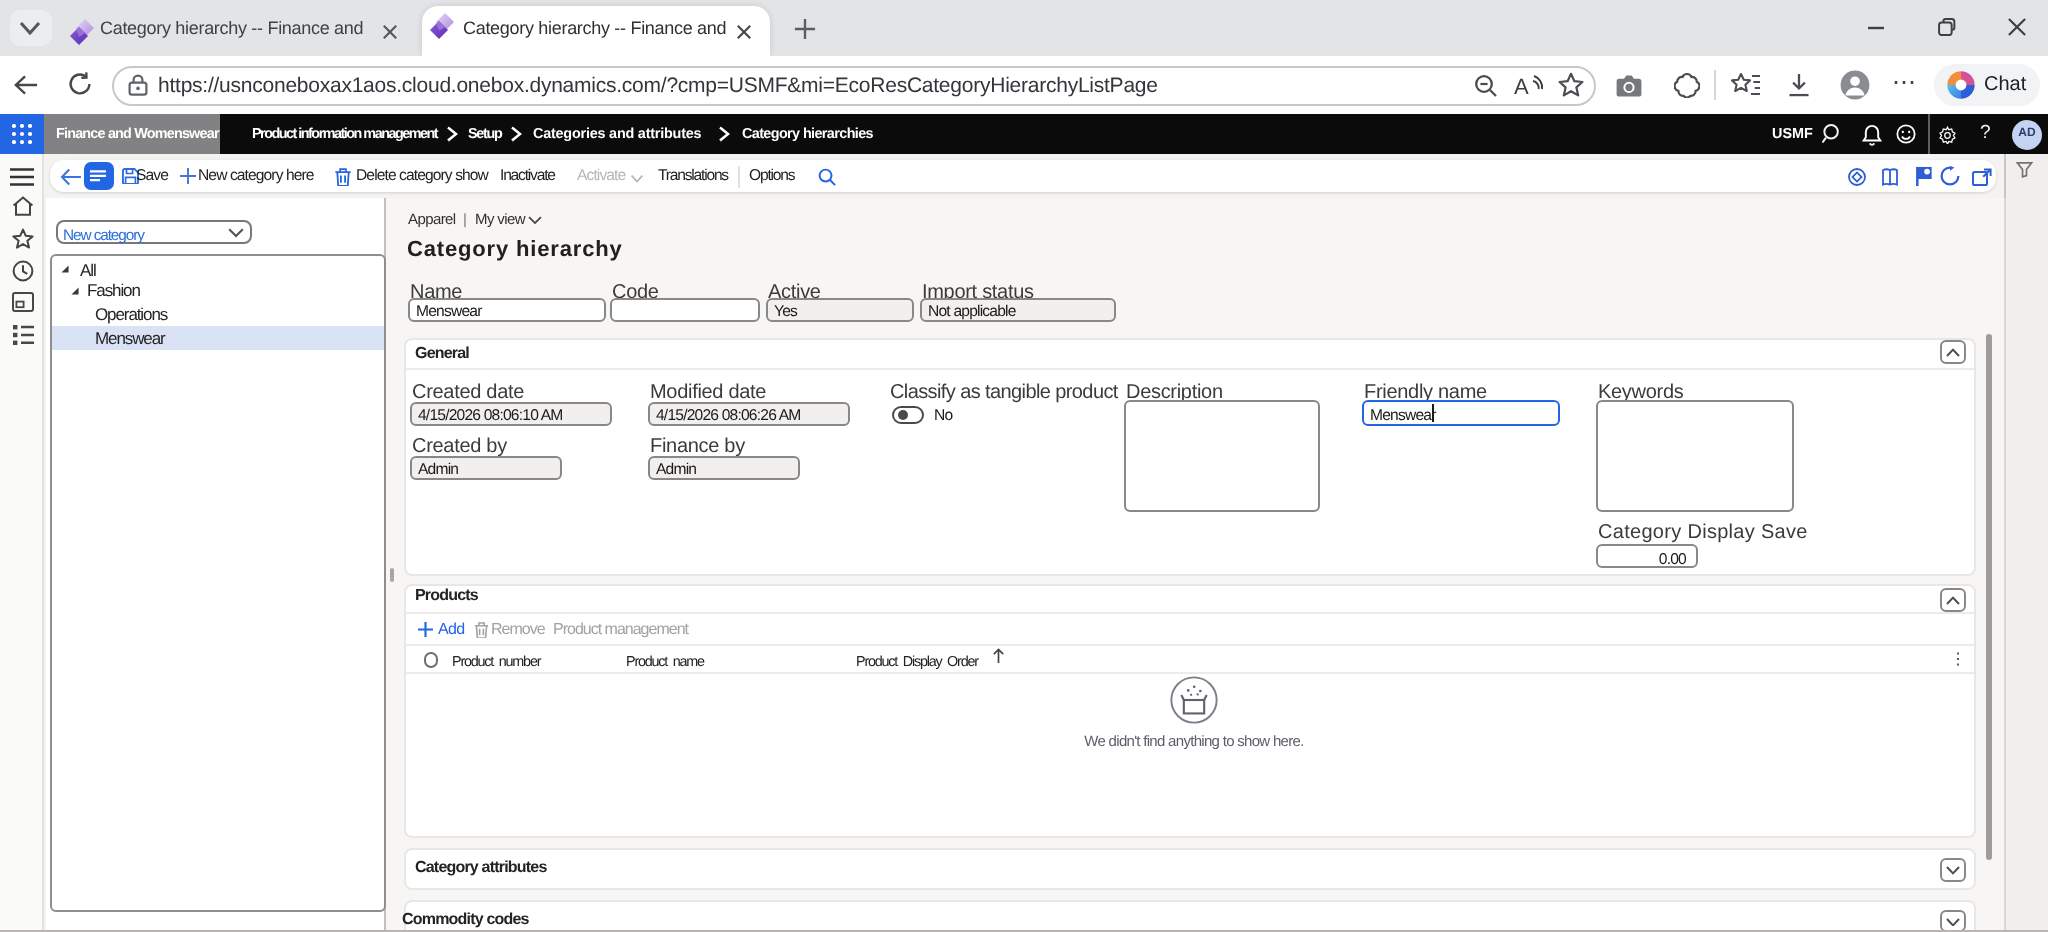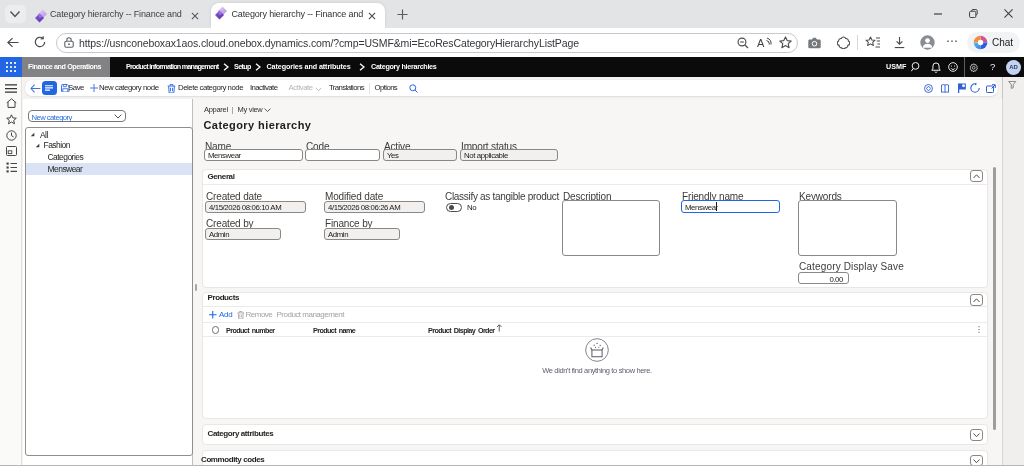--- a/index.html
+++ b/index.html
@@ -7,21 +7,21 @@
 body{font-family:"Liberation Sans",sans-serif;position:relative;background:#fff;-webkit-font-smoothing:antialiased}
 .abs{position:absolute}
 svg{display:block}
 .lbl{position:absolute;font-size:10px;letter-spacing:-0.15px;color:#3c3b39;white-space:nowrap}
 .val{position:absolute;font-size:7.8px;letter-spacing:-0.4px;color:#1b1a19;white-space:nowrap}
 .inp{position:absolute;border:1px solid #8a8886;border-radius:3px;background:#fff}
 .ro{background:#f1f0ef}
 .cmd{position:absolute;top:83px;font-size:7.8px;letter-spacing:-0.45px;color:#1f1f1f;white-space:nowrap}
 .bc{position:absolute;top:57px;height:20px;line-height:20px;font-size:7.2px;font-weight:bold;letter-spacing:-0.65px;color:#fff;white-space:nowrap}
 .sechdr{position:absolute;font-size:8px;font-weight:bold;letter-spacing:-0.4px;color:#242321;white-space:nowrap}
-.gridhdr{position:absolute;font-size:7.2px;font-weight:bold;letter-spacing:-0.6px;word-spacing:1.4px;color:#242321;white-space:nowrap}
+.gridhdr{position:absolute;font-size:7.2px;font-weight:normal;letter-spacing:-0.6px;word-spacing:1.4px;color:#242321;white-space:nowrap}
 .chevbtn{position:absolute;width:13px;height:12px;border:1px solid #8a8886;border-radius:3px;background:#fff}
 </style>
 </head>
 <body>
 
 <div class="abs" style="left:0;top:0;width:1024px;height:28px;background:#e3e4e6"></div>
 <div class="abs" style="left:5px;top:5px;width:21px;height:18px;background:#ebedef;border-radius:5px"></div>
 <svg class="abs" style="left:9px;top:10px" width="12" height="8" viewBox="0 0 12 8">
     <path d="M1.5 1.5 L6 6.5 L10.5 1.5" stroke="#53575c" stroke-width="1.5" fill="none"></path>
   </svg>
@@ -155,21 +155,21 @@
       <circle cx="9" cy="1" r="1.05"></circle>
       <circle cx="1" cy="5" r="1.05"></circle>
       <circle cx="5" cy="5" r="1.05"></circle>
       <circle cx="9" cy="5" r="1.05"></circle>
       <circle cx="1" cy="9" r="1.05"></circle>
       <circle cx="5" cy="9" r="1.05"></circle>
       <circle cx="9" cy="9" r="1.05"></circle>
     </g>
   </svg>
 <div class="abs" style="left:22px;top:57px;width:88px;height:20px;background:#828284"></div>
-<div class="bc" style="left:28px;letter-spacing:-0.4px">Finance and Operations</div>
+<div class="bc" style="left:28px;letter-spacing:-0.4px">Finance and Womenswear</div>
 <div class="bc" style="left:126px;letter-spacing:-0.75px">Product information management</div>
 <svg class="abs" style="left:223px;top:63px" width="6" height="8" viewBox="0 0 6 8">
     <path d="M1 0.8 L5 4 L1 7.2" stroke="#fff" stroke-width="1.3" fill="none"></path>
   </svg>
 <div class="bc" style="left:234px">Setup</div>
 <svg class="abs" style="left:255px;top:63px" width="6" height="8" viewBox="0 0 6 8">
     <path d="M1 0.8 L5 4 L1 7.2" stroke="#fff" stroke-width="1.3" fill="none"></path>
   </svg>
 <div class="bc" style="left:266.5px;letter-spacing:-0.1px">Categories and attributes</div>
 <svg class="abs" style="left:359px;top:63px" width="6" height="8" viewBox="0 0 6 8">
@@ -238,25 +238,25 @@
     <path d="M0 0.7 H8 M0 2.9 H8 M0 5.1 H5" stroke="#fff" stroke-width="1.15"></path>
   </svg>
 <svg class="abs" style="left:61px;top:83.5px" width="8.5" height="8.5" viewBox="0 0 9 9">
     <path d="M1.5 0.5 H6.6 L8.5 2.4 V7.5 a1 1 0 0 1 -1 1 H1.5 a1 1 0 0 1 -1 -1 V1.5 a1 1 0 0 1 1 -1 Z" fill="none" stroke="#2e6bdd" stroke-width="1"></path>
     <path d="M2.4 0.7 V2.9 H5.6 V0.7 M1.9 8.3 V5 H7.1 V8.3" fill="none" stroke="#2e6bdd" stroke-width="0.9"></path>
   </svg>
 <div class="cmd" style="left:68px">Save</div>
 <svg class="abs" style="left:89.5px;top:84px" width="8" height="8" viewBox="0 0 9 9">
     <path d="M4.5 0 V9 M0 4.5 H9" stroke="#3b74dd" stroke-width="1.05"></path>
   </svg>
-<div class="cmd" style="left:99px">New category node</div>
+<div class="cmd" style="left:99px">New category here</div>
 <svg class="abs" style="left:167px;top:83.5px" width="9" height="9.5" viewBox="0 0 9 10">
     <path d="M0.5 2.2 H8.5 M3 2 V0.6 H6 V2 M1.5 2.4 L2 9.4 H7 L7.5 2.4 M3.4 4 V7.7 M5.6 4 V7.7" fill="none" stroke="#2266e3" stroke-width="0.95"></path>
   </svg>
-<div class="cmd" style="left:178px">Delete category node</div>
+<div class="cmd" style="left:178px">Delete category show</div>
 <div class="cmd" style="left:250px;letter-spacing:-0.6px">Inactivate</div>
 <div class="cmd" style="left:288.5px;color:#b8b6b4">Activate</div>
 <svg class="abs" style="left:315px;top:86.5px" width="7" height="5" viewBox="0 0 8 6">
     <path d="M0.8 1 L4 4.5 L7.2 1" stroke="#b8b6b4" stroke-width="1.1" fill="none"></path>
   </svg>
 <div class="cmd" style="left:329px;letter-spacing:-0.6px">Translations</div>
 <div class="abs" style="left:369px;top:82.5px;width:1px;height:11px;background:#e3e1df"></div>
 <div class="cmd" style="left:374.5px;letter-spacing:-0.6px">Options</div>
 <svg class="abs" style="left:409px;top:83.5px" width="9" height="9" viewBox="0 0 10 10">
     <circle cx="4.2" cy="4.2" r="3.3" fill="none" stroke="#2266e3" stroke-width="1.1"></circle>
@@ -302,21 +302,21 @@
 <div class="abs" style="left:24.5px;top:126.5px;width:168px;height:329px;border:1px solid #908e8c;border-radius:3px;background:#fff"></div>
 <div class="abs" style="left:25.5px;top:163.3px;width:166px;height:11.5px;background:#dae3f6"></div>
 <svg class="abs" style="left:30px;top:131.5px" width="5" height="5" viewBox="0 0 7 7">
     <path d="M6 1 V6 H1 Z" fill="#3b3a39"></path>
   </svg>
 <div class="abs" style="left:40px;top:129.5px;font-size:8.5px;letter-spacing:-0.55px;color:#262522;line-height:11px">All</div>
 <svg class="abs" style="left:34.5px;top:142.8px" width="5" height="5" viewBox="0 0 7 7">
     <path d="M6 1 V6 H1 Z" fill="#3b3a39"></path>
   </svg>
 <div class="abs" style="left:43.5px;top:140px;font-size:8.5px;letter-spacing:-0.55px;color:#262522;line-height:11px">Fashion</div>
-<div class="abs" style="left:47.5px;top:152.3px;font-size:8.5px;letter-spacing:-0.55px;color:#262522;line-height:11px">Categories</div>
+<div class="abs" style="left:47.5px;top:152.3px;font-size:8.5px;letter-spacing:-0.55px;color:#262522;line-height:11px">Operations</div>
 <div class="abs" style="left:47.5px;top:164.2px;font-size:8.5px;letter-spacing:-0.55px;color:#262522;line-height:11px">Menswear</div>
 
 <div class="abs" style="left:204px;top:106px;font-size:7.5px;letter-spacing:-0.3px;color:#31302e;line-height:8px">Apparel</div>
 <div class="abs" style="left:231.5px;top:105px;font-size:7.5px;color:#7a7977;line-height:9px">|</div>
 <div class="abs" style="left:237.5px;top:106px;font-size:7.5px;letter-spacing:-0.3px;color:#31302e;line-height:8px">My view</div>
 <svg class="abs" style="left:264px;top:108px" width="7" height="4.5" viewBox="0 0 8 5">
     <path d="M0.6 0.6 L4 4 L7.4 0.6" stroke="#44423f" stroke-width="1" fill="none"></path>
   </svg>
 <div class="abs" style="left:203.5px;top:118px;font-size:11px;font-weight:bold;letter-spacing:0.42px;color:#21201e;line-height:14px">Category hierarchy</div>
 

